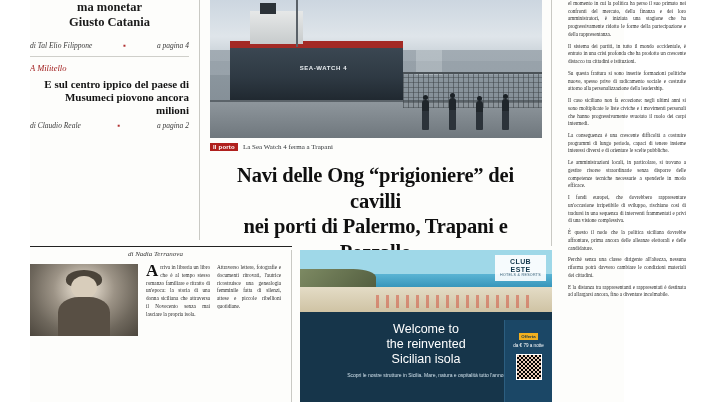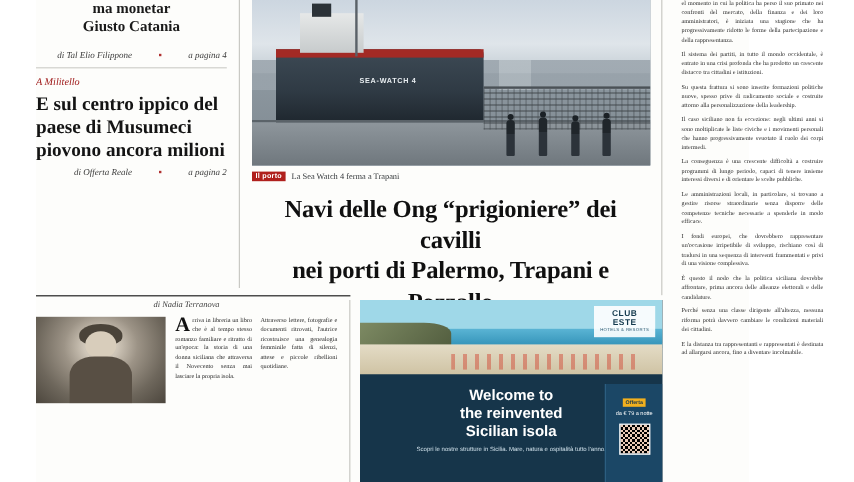--- a/index.html
+++ b/index.html
@@ -29,44 +29,44 @@
     font-size: 12.5px;
     font-weight: bold;
     text-align: center;
     line-height: 1.22;
     color: #1a1a1a;
     margin: 0 0 6px 0;
   }
   .byline-row {
     display: flex;
     align-items: center;
-    justify-content: flex-end;
+    justify-content: space-between;
     gap: 22px;
     font-size: 7.5px;
     font-style: italic;
     color: #3a3a3a;
     margin-top: 0;
     padding-top: 4px;
   }
   .byline-row .sep { color: #b03030; font-size: 8px; }
   .rule-thin {
     border: 0;
     border-top: 1px solid #cfcfca;
     margin: 6px 0 6px 0;
   }
   .section-label {
     font-style: italic;
     font-size: 8.5px;
     color: #a01c1c;
     margin: 3px 0 5px 0;
   }
   .left-headline {
-    font-size: 16px;
-    font-weight: bold;
-    text-align: left;
+    font-size: 11px;
+    font-weight: bold;
+    text-align: right;
     line-height: 1.2;
     color: #141414;
     margin: 0;
   }
 
   
   .main-col {
     position: absolute;
     left: 200px; top: 0;
     width: 352px; height: 246px;
@@ -348,21 +348,21 @@
   }
   .ad-body {
     position: absolute; left: 0; top: 62px; width: 100%; height: 90px;
     background: #16354a;
     padding: 10px 12px;
   }
   .ad-title {
     font-family: "Liberation Sans", sans-serif;
     color: #ffffff;
     font-size: 12.5px;
-    font-weight: bold;
+    font-weight: normal;
     line-height: 1.18;
     text-align: center;
     margin: 0 0 6px 0;
   }
   .ad-sub {
     color: #cfe0ea;
     font-size: 5px;
     line-height: 1.55;
     text-align: center;
     font-family: "Liberation Sans", sans-serif;
@@ -427,21 +427,21 @@
       <span>di Tal Elio Filippone</span>
       <span class="sep">▪</span>
       <span>a pagina 4</span>
     </div>
 
     <hr class="rule-thin">
 
     <div class="section-label">A Militello</div>
     <div class="left-headline">E sul centro ippico del paese di Musumeci piovono ancora milioni</div>
     <div class="byline-row">
-      <span>di Offerta Reale</span>
+      <span>di Claudio Reale</span>
       <span class="sep">▪</span>
       <span>a pagina 2</span>
     </div>
   </div>
 
   <div class="main-col">
     <div class="photo-wrap">
       <div class="photo">
         <div class="sky-haze"></div>
         <div class="skyline"></div>

